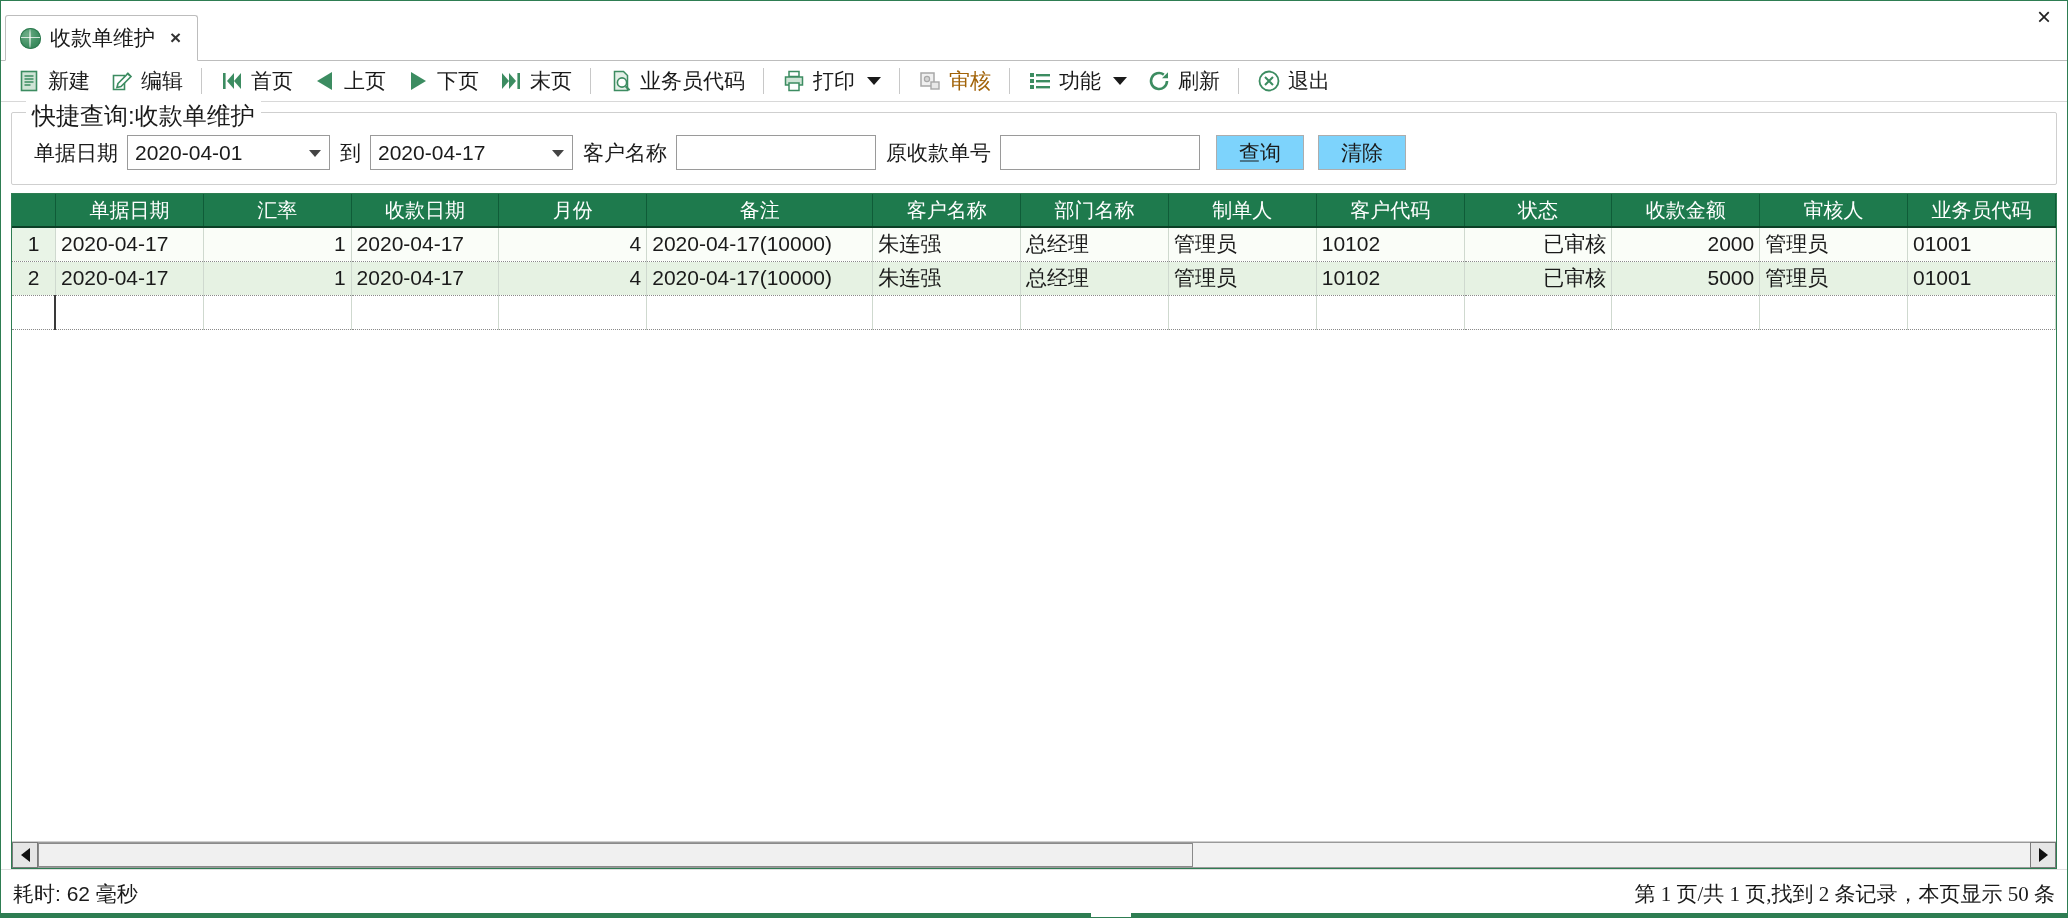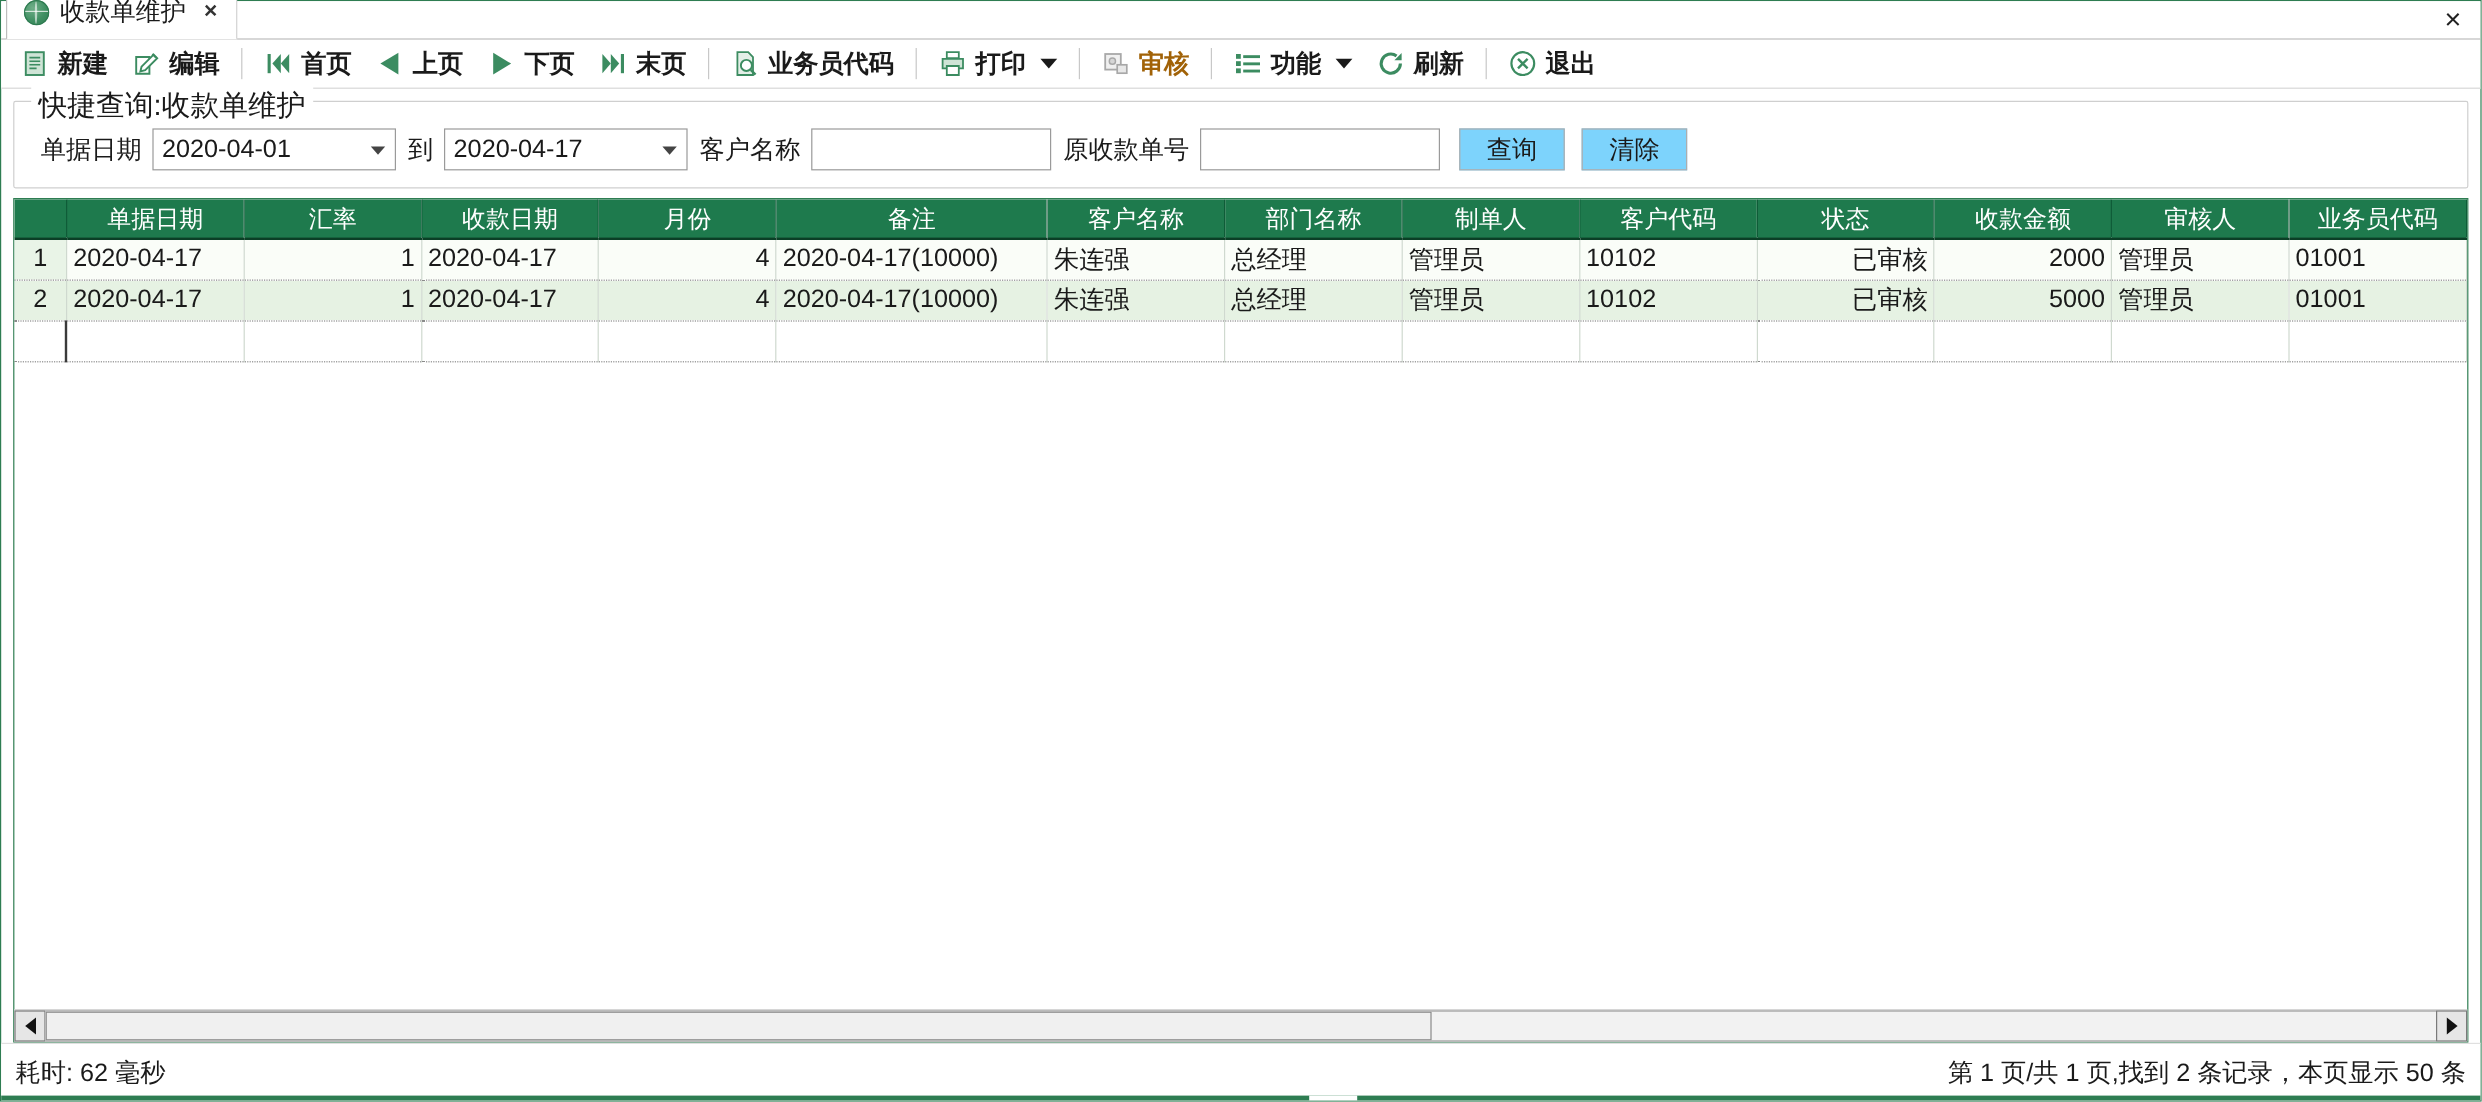--- a/index.html
+++ b/index.html
@@ -16,21 +16,21 @@
     position:relative;width:2068px;height:918px;
     border:1px solid #2e7d52;
     box-sizing:border-box;
     background:#ffffff;
     display:flex;flex-direction:column;
   }
 
   
   .tabstrip{
     position:relative;
-    height:32px;
+    height:60px;
     background:#ffffff;
     border-bottom:1px solid #bdbdbd;
     display:flex;align-items:flex-end;
     flex:0 0 auto;
     padding-left:4px;
     box-sizing:border-box;
   }
   .tab{
     height:46px;
     display:flex;align-items:center;gap:9px;
@@ -73,21 +73,20 @@
     background:#ffffff;
     border-bottom:1px solid #d8d8d8;
     gap:0px;
   }
   .tbtn{
     display:flex;align-items:center;gap:7px;
     padding:4px 9px;height:32px;box-sizing:border-box;
     cursor:pointer;border:1px solid transparent;border-radius:2px;
     white-space:nowrap;
     font-size:21px;
-    font-weight:bold;
   }
   .tbtn.disabled{color:#a16207;cursor:default;}
   .tsep{width:1px;height:26px;background:#c8c8c8;margin:0 8px;}
   .caret{
     width:0;height:0;border-left:7px solid transparent;border-right:7px solid transparent;
     border-top:8px solid #1a1a1a;margin-left:5px;
   }
   .ico{width:24px;height:24px;flex:0 0 auto;display:block;}
 
   
@@ -202,21 +201,21 @@
   .statusbar{
     flex:0 0 auto;height:48px;
     display:flex;align-items:center;justify-content:space-between;
     padding:0 12px 0 12px;
     font-size:21px;color:#1a1a1a;
     background:#ffffff;
     border-top:1px solid #e0e0e0;
     box-sizing:border-box;
     overflow:hidden;white-space:nowrap;
   }
-  .status-right{overflow:hidden;text-overflow:clip;max-width:520px;text-align:center;}
+  .status-right{overflow:hidden;text-overflow:clip;max-width:520px;text-align:center;font-family:Liberation Serif, serif;}
   .bottomline{
     position:absolute;left:0;right:0;bottom:0;height:4px;
     background:#2e7d52;
   }
   .bottomline:after{
     content:"";position:absolute;left:1090px;top:0;width:40px;height:4px;background:#ffffff;
   }
 </style>
 </head>
 <body>

